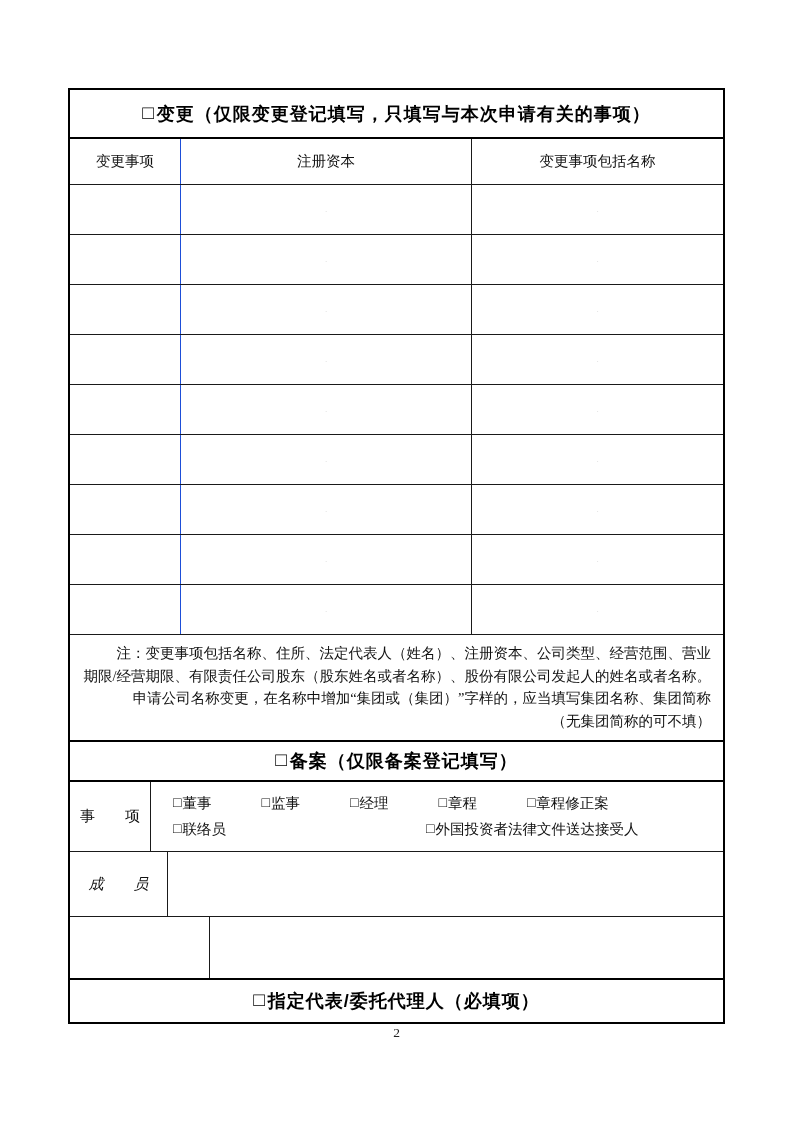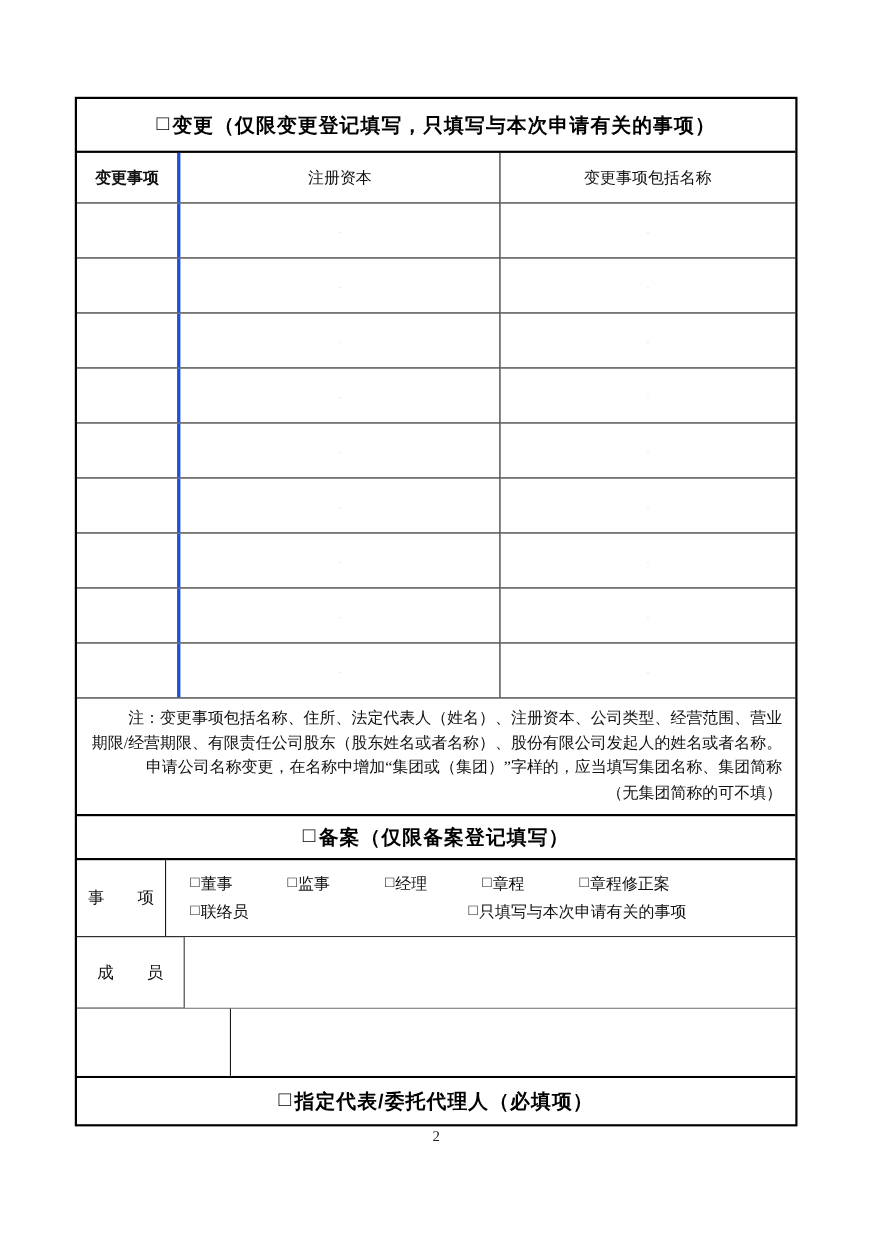--- a/index.html
+++ b/index.html
@@ -23,21 +23,21 @@
     font-weight: 700; font-size: 18px; letter-spacing: 1px;
     color: #000000;
   }
   .band .cb-big { font-weight: 400; font-size: 19px; margin-right: 2px; transform: translateY(-1px); }
   .band1 { height: 49px; border-bottom: 2px solid #000000; }
   .band2 { height: 40px; border-bottom: 2px solid #000000; }
   .band3 { height: 42px; }
 
   
   .row { display: flex; }
-  .c1 { width: 94px;  border-right: 3px solid #1d4ed8; font-weight: bold; }
+  .c1 { width: 111px;  border-right: 1px solid #1d4ed8; }
   .c2 { width: 291px; border-right: 1px solid #1a1a1a; }
   .c3 { flex: 1; }
   .head { height: 46px; border-bottom: 1px solid #1a1a1a; font-size: 14.5px; }
   .hc { display: flex; align-items: center; justify-content: center; }
   .body-row { height: 50px; border-bottom: 1px solid #1a1a1a; }
   .cell { display: flex; align-items: center; justify-content: center; }
   .dot { color: #d9d9d9; font-size: 9px; line-height: 9px; }
 
   .note {
     border-bottom: 2px solid #000000;
@@ -63,21 +63,21 @@
 
   
   .liq { display: flex; height: 128px; border-bottom: 2px solid #000000; }
   .liq-label {
     width: 92px; border-right: 1px solid #1a1a1a;
     display: flex; flex-direction: column; align-items: center; justify-content: center;
     gap: 3px; font-size: 15px; text-align: center;
   }
   .liq-label .sub { font-size: 13px; letter-spacing: -0.5px; }
   .liq-right { flex: 1; display: flex; flex-direction: column; }
-  .liq-row { display: flex; }
+  .liq-row { display: flex; font-style: italic; }
   .liq-row.members { height: 65px; border-bottom: 1px solid #1a1a1a; }
   .liq-row.leader { flex: 1; }
   .llabel {
     width: 98px; border-right: 1px solid #1a1a1a;
     display: flex; align-items: center; justify-content: center; font-size: 15px;
   }
   .lvalue { background: #ffffff; }
   .lvalue.wide { flex: 1; }
   .lvalue.v1 { width: 140px; border-right: 1px solid #1a1a1a; }
   .llabel.phone { width: 79px; border-right: 1px solid #1a1a1a; }
@@ -233,21 +233,21 @@
               <span>章程修正案</span>
             </span>
         </div>
         <div class="mline mline2">
           <span class="cbi">
               <span class="cb">□</span>
               <span>联络员</span>
             </span>
           <span class="cbi far">
               <span class="cb">□</span>
-              <span>只填写与本次申请有关的事项</span>
+              <span>外国投资者法律文件送达接受人</span>
             </span>
         </div>
       </div>
     </div>
 
     <div class="liq">
       <div class="liq-right">
         <div class="liq-row members">
           <div class="llabel">成　　员</div>
           <div class="lvalue wide"></div>

